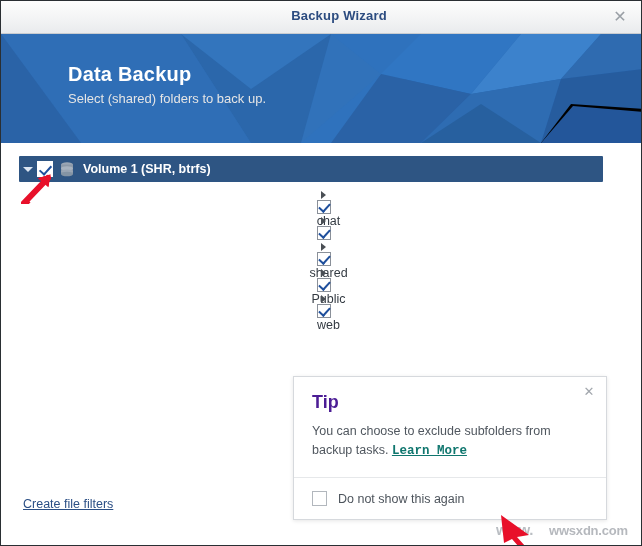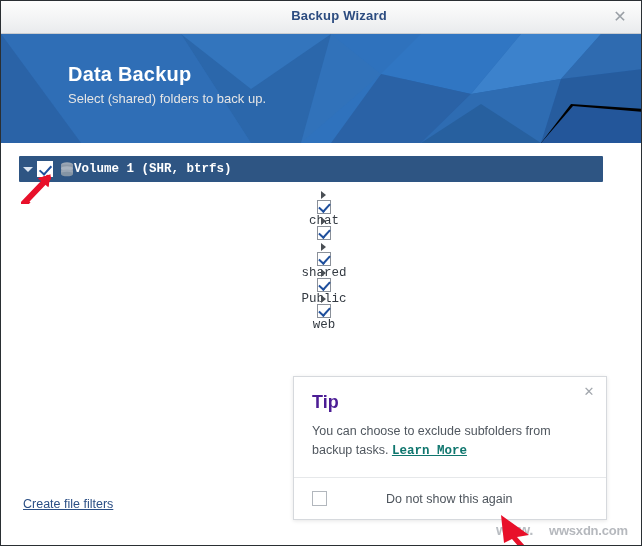--- a/index.html
+++ b/index.html
@@ -162,24 +162,24 @@
   .tree-row.volume .cbox.checked::after {
     left: 4px; top: 1px; width: 5px; height: 10px;
   }
   .disk-icon {
     flex: 0 0 14px;
     width: 14px; height: 15px;
     margin-left: 7px;
     position: relative;
   }
   .row-label {
+    margin-left: 9px;
     font-size: 12.5px;
     color: #333a42;
     white-space: nowrap;
-    font-family: Liberation Mono, monospace;
   }
   .tree-row.volume .row-label {
     color: #ffffff;
     font-weight: bold;
     font-size: 12.5px;
   }
   .child-row {
     padding-left: 26px;
     flex-direction: column;
   }
@@ -250,21 +250,20 @@
     text-decoration: underline;
     font-weight: bold;
     cursor: pointer;
     font-family: Liberation Mono, monospace;
   }
   #tip-footer {
     border-top: 1px solid #e6e8ea;
     padding: 13px 18px 13px 18px;
     display: flex;
     align-items: center;
-    gap: 48px;
   }
   #tip-footer .cbox {
     width: 15px; height: 15px;
     flex: 0 0 15px;
     border-color: #b2b7bd;
   }
   #tip-footer-label {
     margin-left: 11px;
     font-size: 12.5px;
     color: #4d545c;

